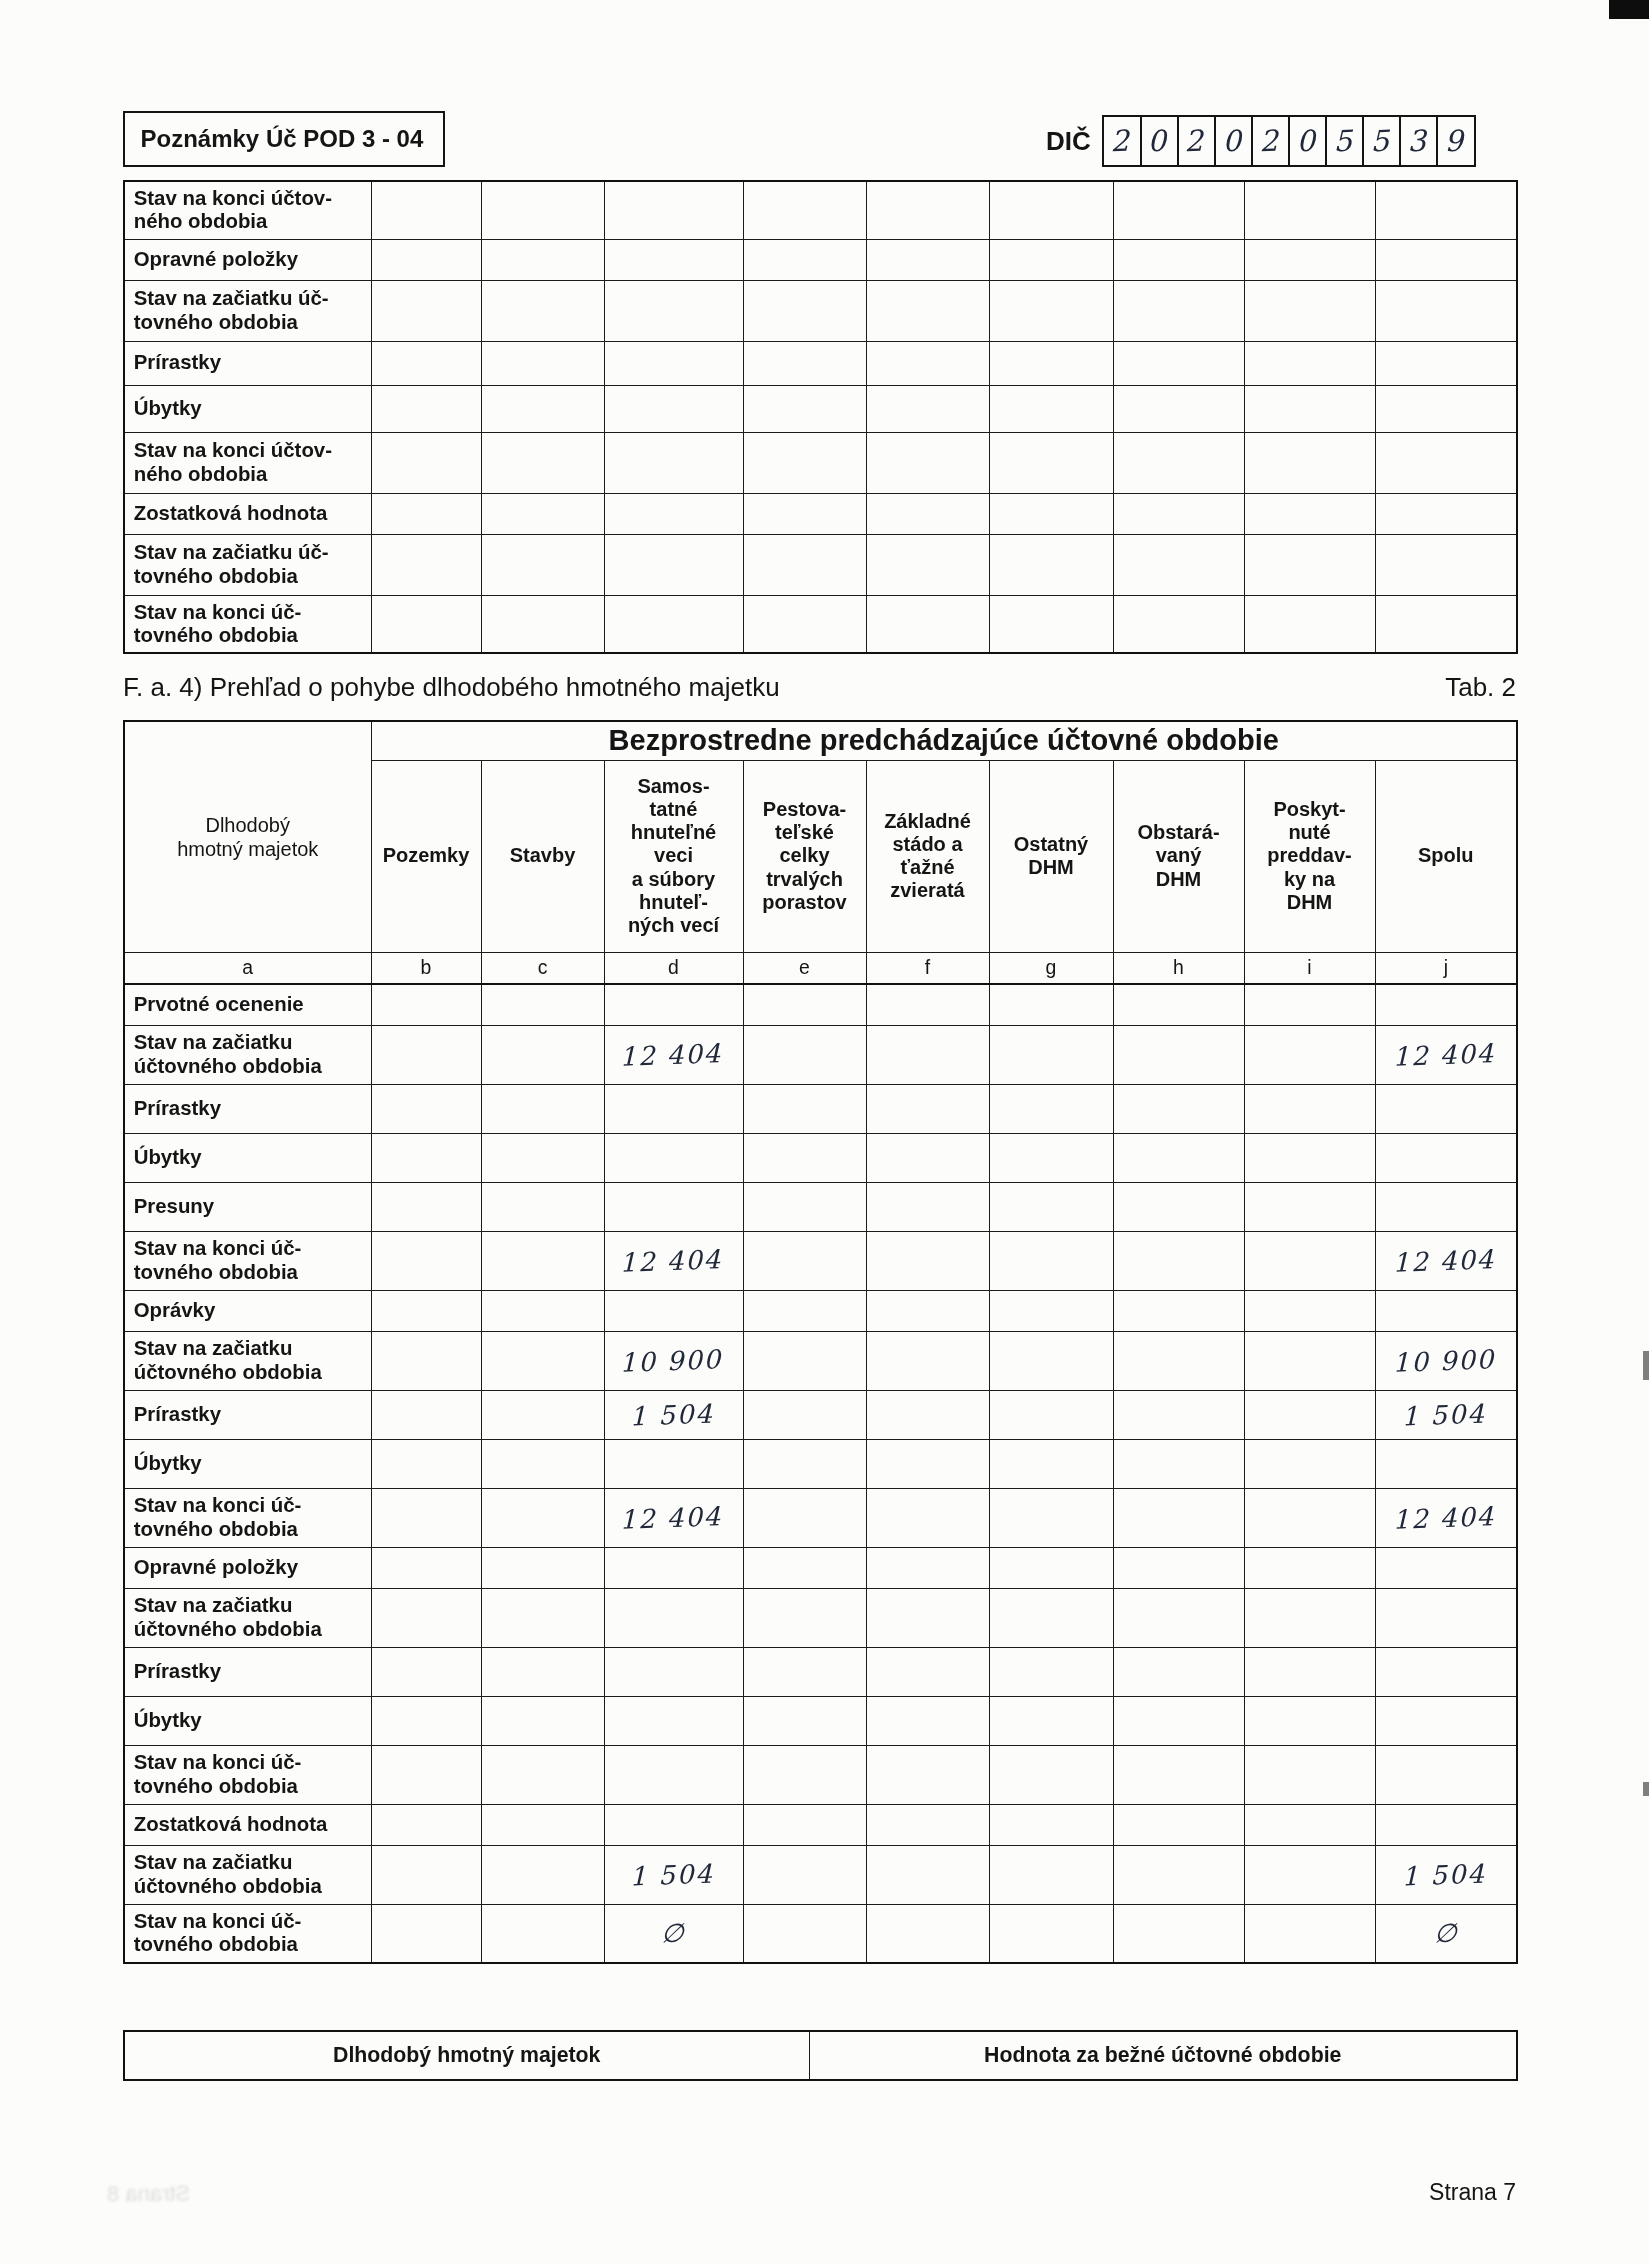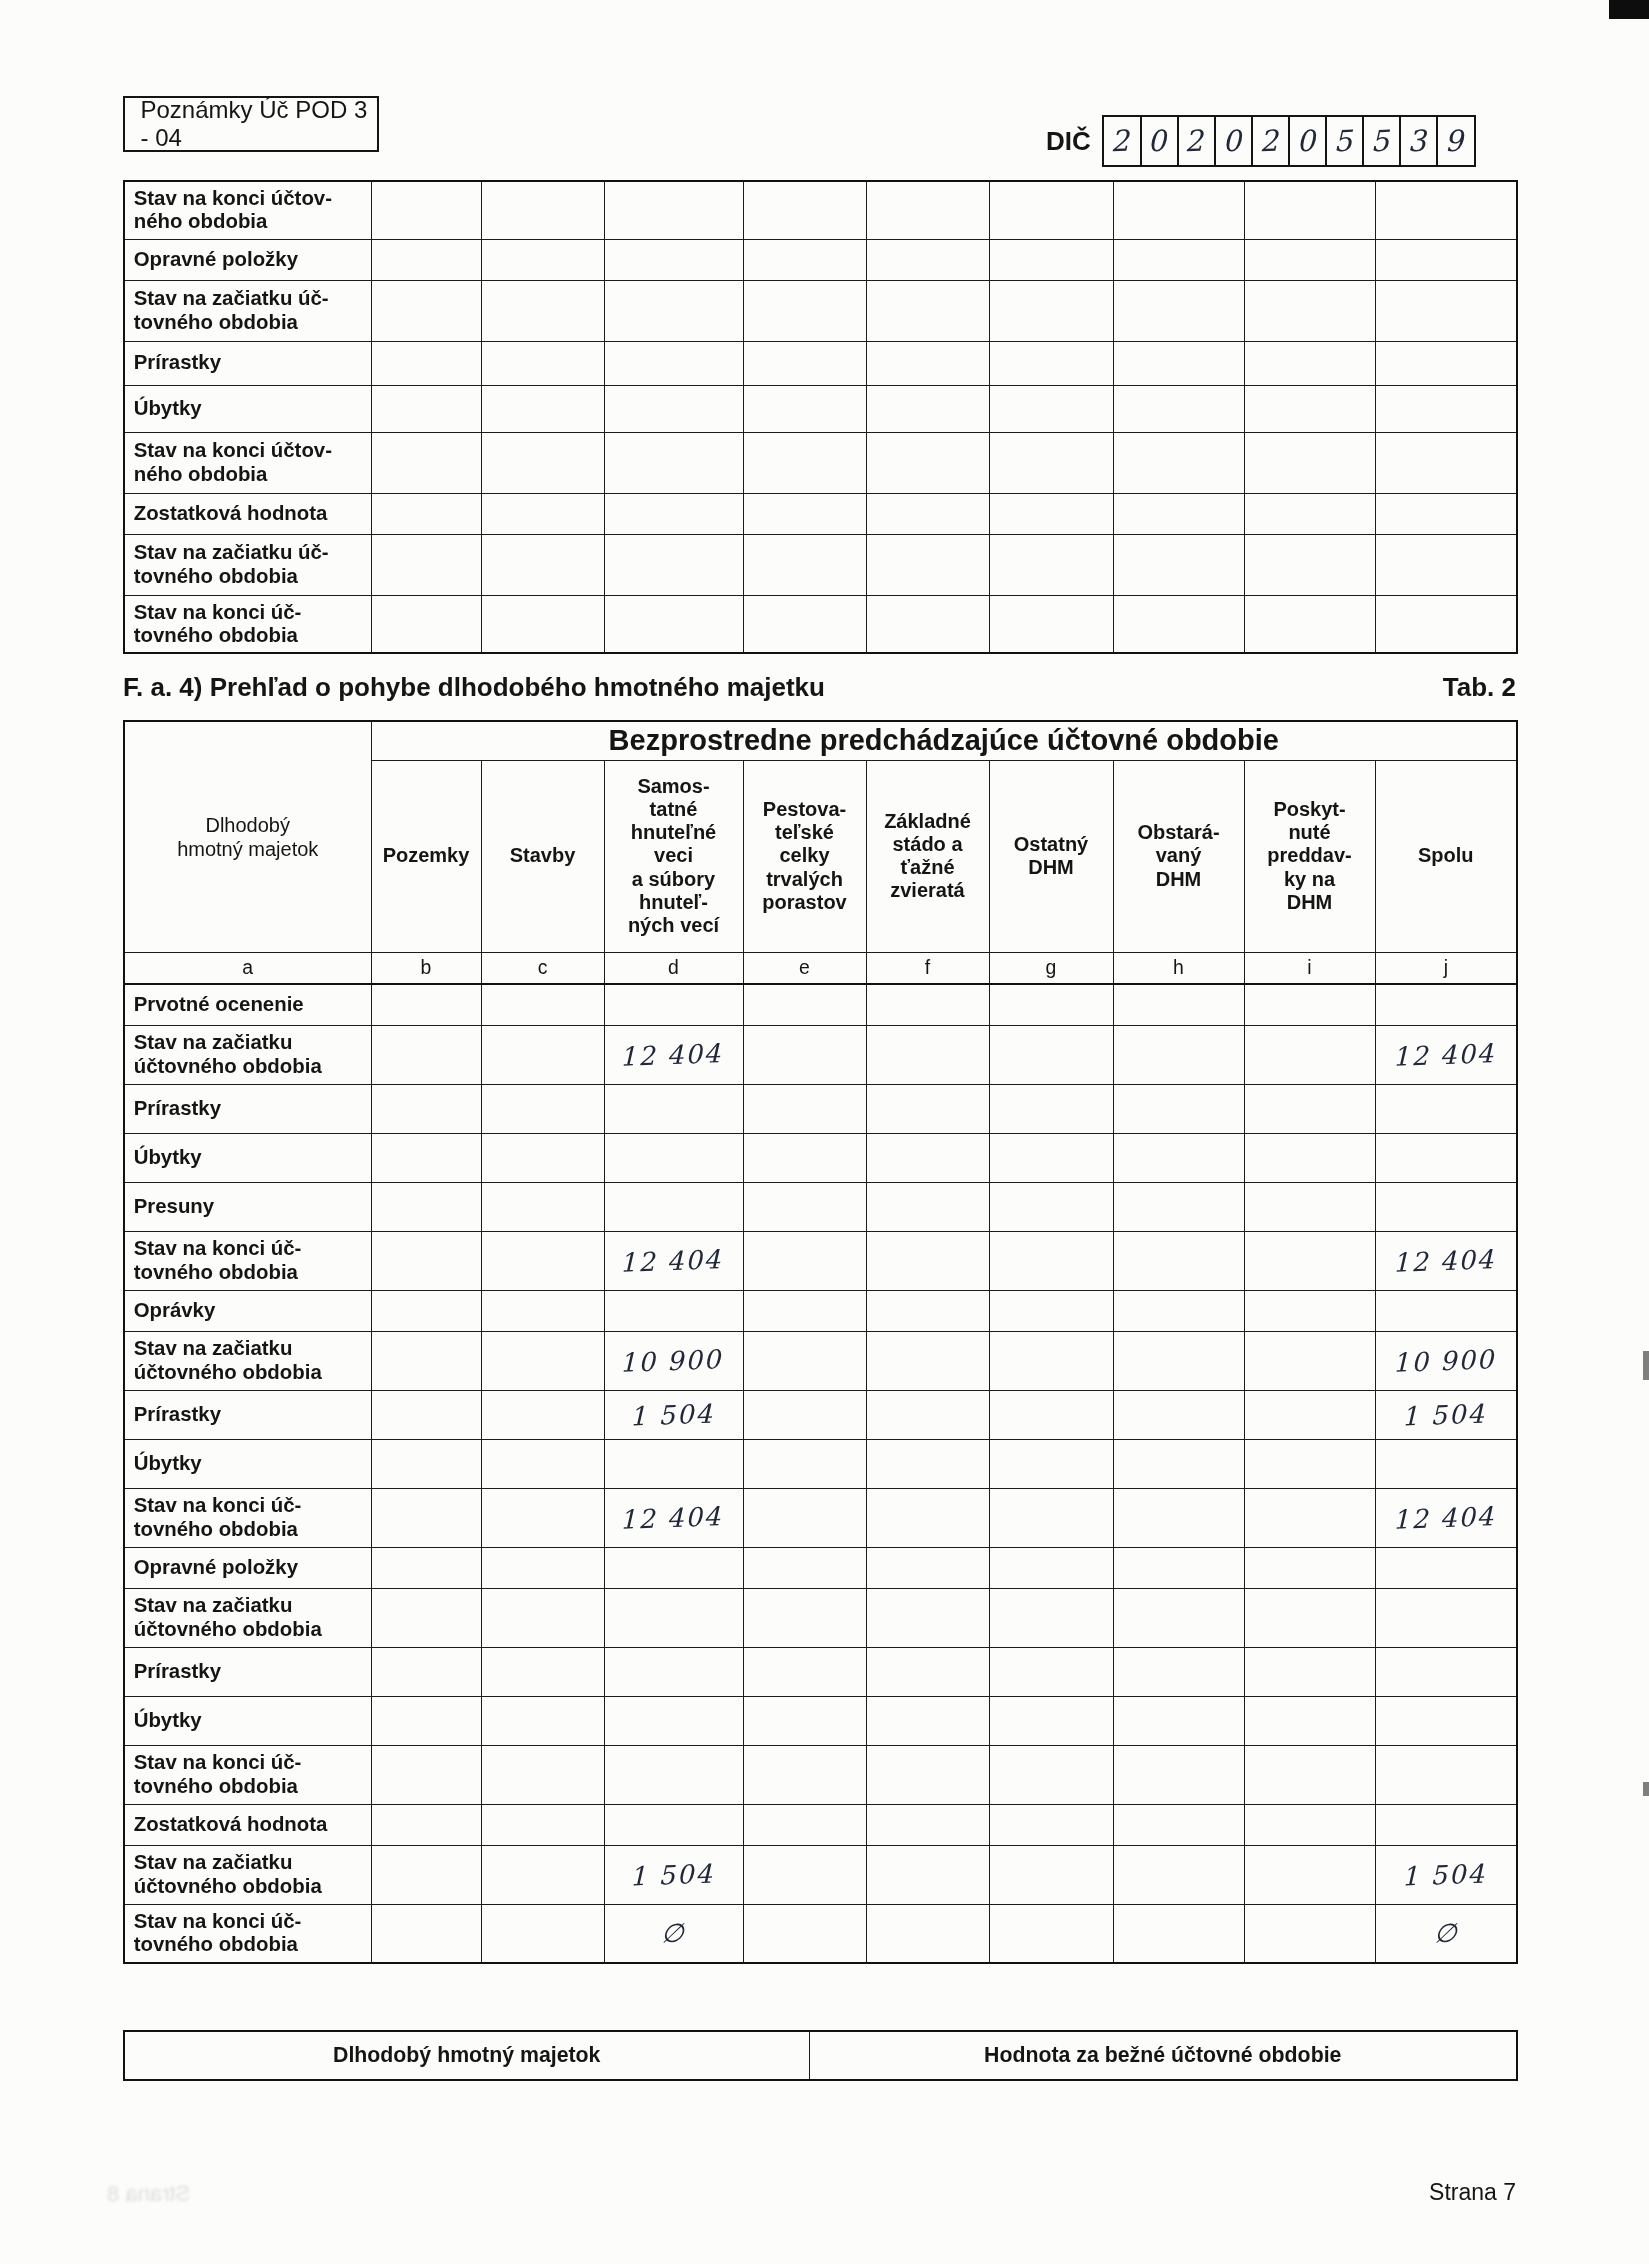--- a/index.html
+++ b/index.html
@@ -16,23 +16,23 @@
   .artifact-dot { position:absolute; border-radius:50%; background:#3a3a3a; opacity:.8; }
   .edge-mark { position:absolute; right:0; width:6.8px; background:#4a4a4a; opacity:.7; }
   .ghost {
     position:absolute; transform:scaleX(-1) rotate(.5deg);
     filter:blur(1.4px); opacity:.22; color:#6a6a6a;
     font-size:22px; font-family:"Liberation Sans", sans-serif;
   }
 
   
   .form-code-box {
-    position:absolute; top:96px; left:123px; width:256px; height:56px;
+    position:absolute; top:111px; left:123px; width:322px; height:56px;
     border:2.9px solid #141414; display:flex; align-items:center;
-    padding-left:15.5px; font-size:24px; font-weight:400; background:#fcfcfa;
+    padding-left:15.5px; font-size:24px; font-weight:700; background:#fcfcfa;
   }
   .dic-group { position:absolute; top:103px; left:1046px; display:flex; align-items:center;margin-top:12px; }
   .dic-label { font-size:26px; font-weight:700; margin-right:14.6px; }
   .dic-boxes { display:flex; }
   .dic-box {
     width:40px; height:52px; border:2.9px solid #141414; margin-left:-2.9px;
     display:flex; align-items:center; justify-content:center; background:#fcfcfa;
   }
 
   
@@ -53,21 +53,21 @@
   }
   td.c { vertical-align:middle; }
   td.val { text-align:center; }
 
   .block-top-table { position:absolute; top:180px; left:123px; }
 
   .block-f4-title {
     position:absolute; top:672px; left:123px; width:1393px;
     display:flex; justify-content:space-between; align-items:baseline;
   }
-  .f4-title, .tab2, .s5-title { font-size:26px; font-weight:700; }
+  .f4-title, .tab2, .s5-title { font-size:26px; font-weight:400; }
 
   .block-main-table { position:absolute; top:720px; left:123px; }
   th.corner { font-weight:400; font-size:20px; white-space:pre-line; vertical-align:middle; text-align:center; line-height:1.2; }
   th.period { font-weight:700; font-size:29px; height:39px; text-align:center; vertical-align:middle; }
   tr.col-heads th {
     font-weight:700; font-size:20px; white-space:pre-line; vertical-align:middle;
     text-align:center; line-height:1.16; height:192px; padding:3.9px 1.9px;
   }
   tr.letters td { text-align:center; font-size:19.4px; height:32px; vertical-align:middle; border-bottom:2.9px solid #111; }
   tr.hr-s { height:41px; }

